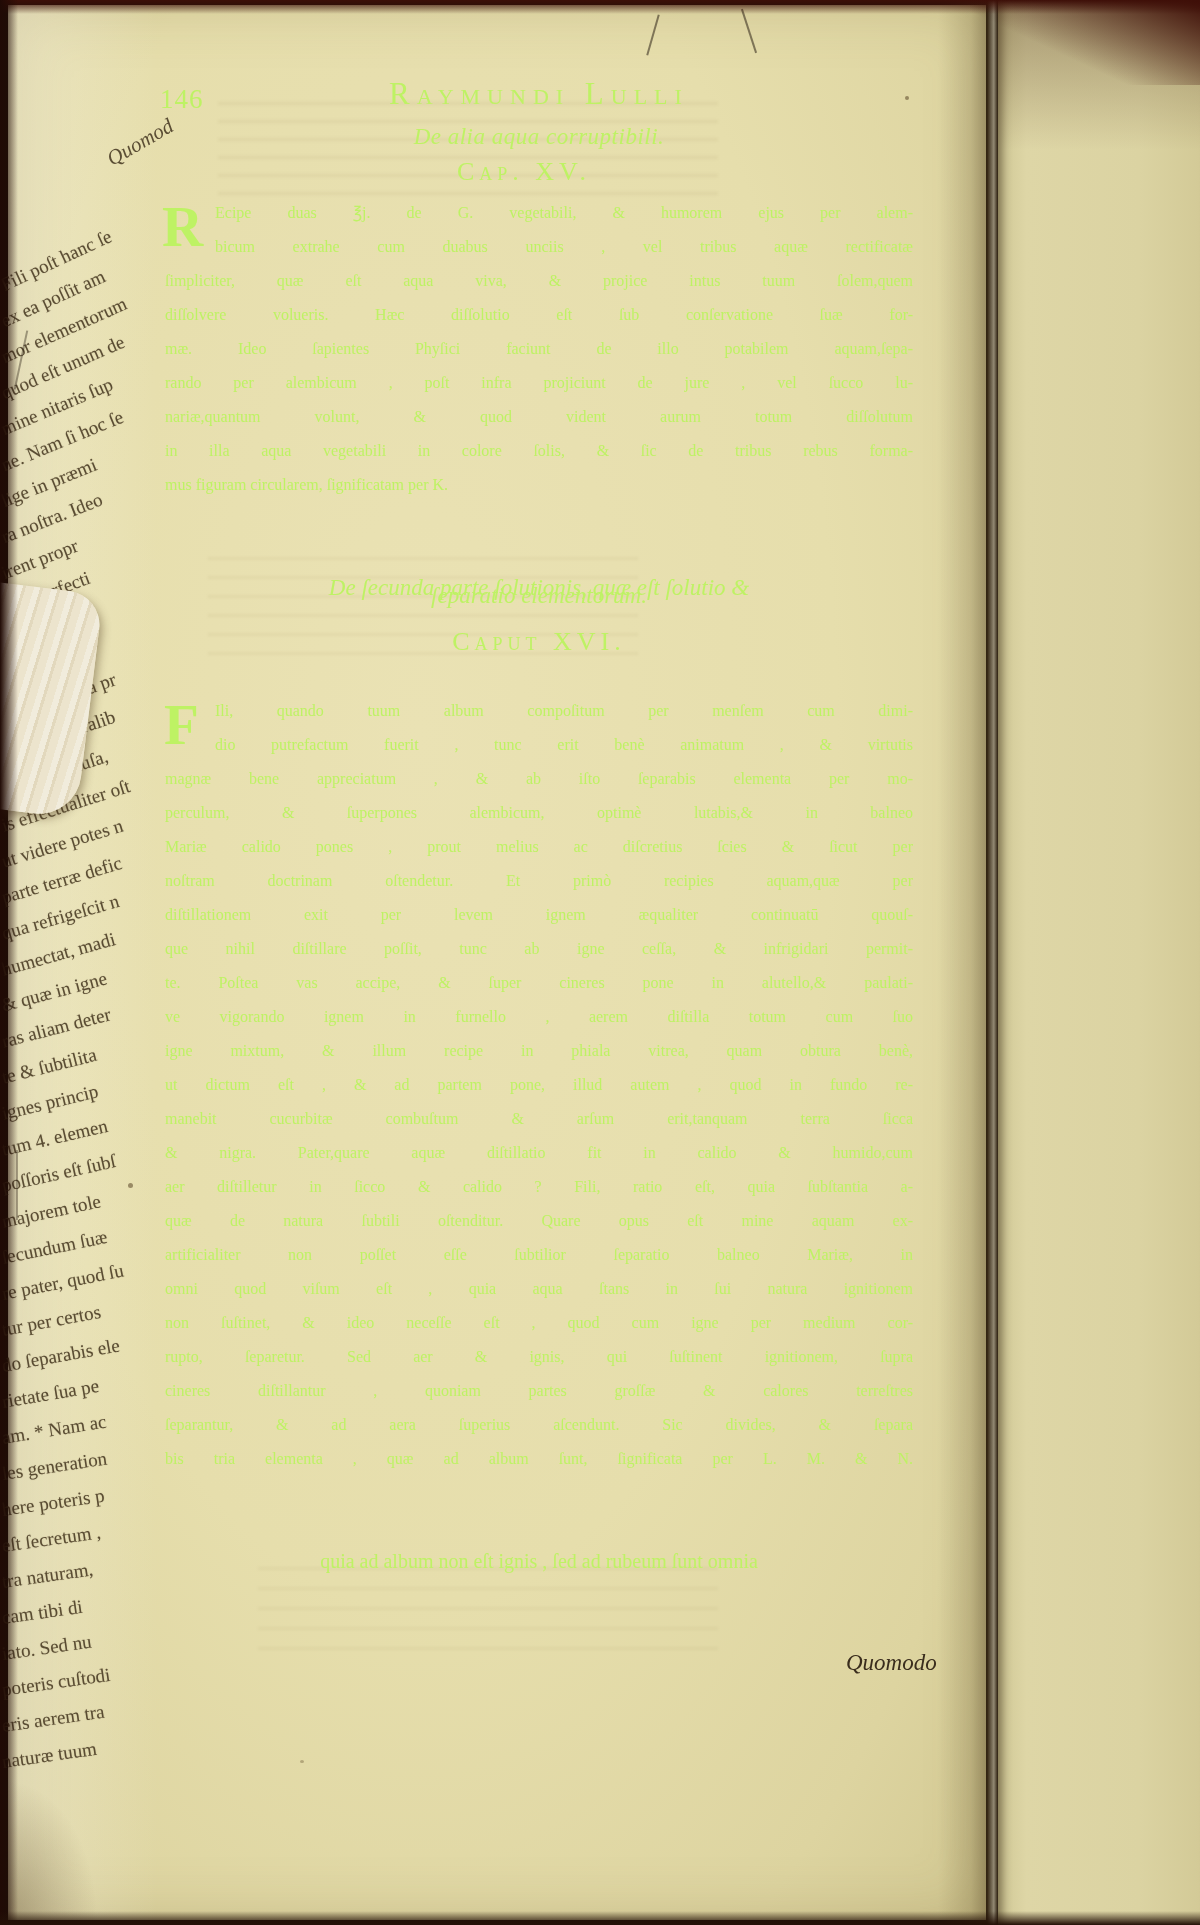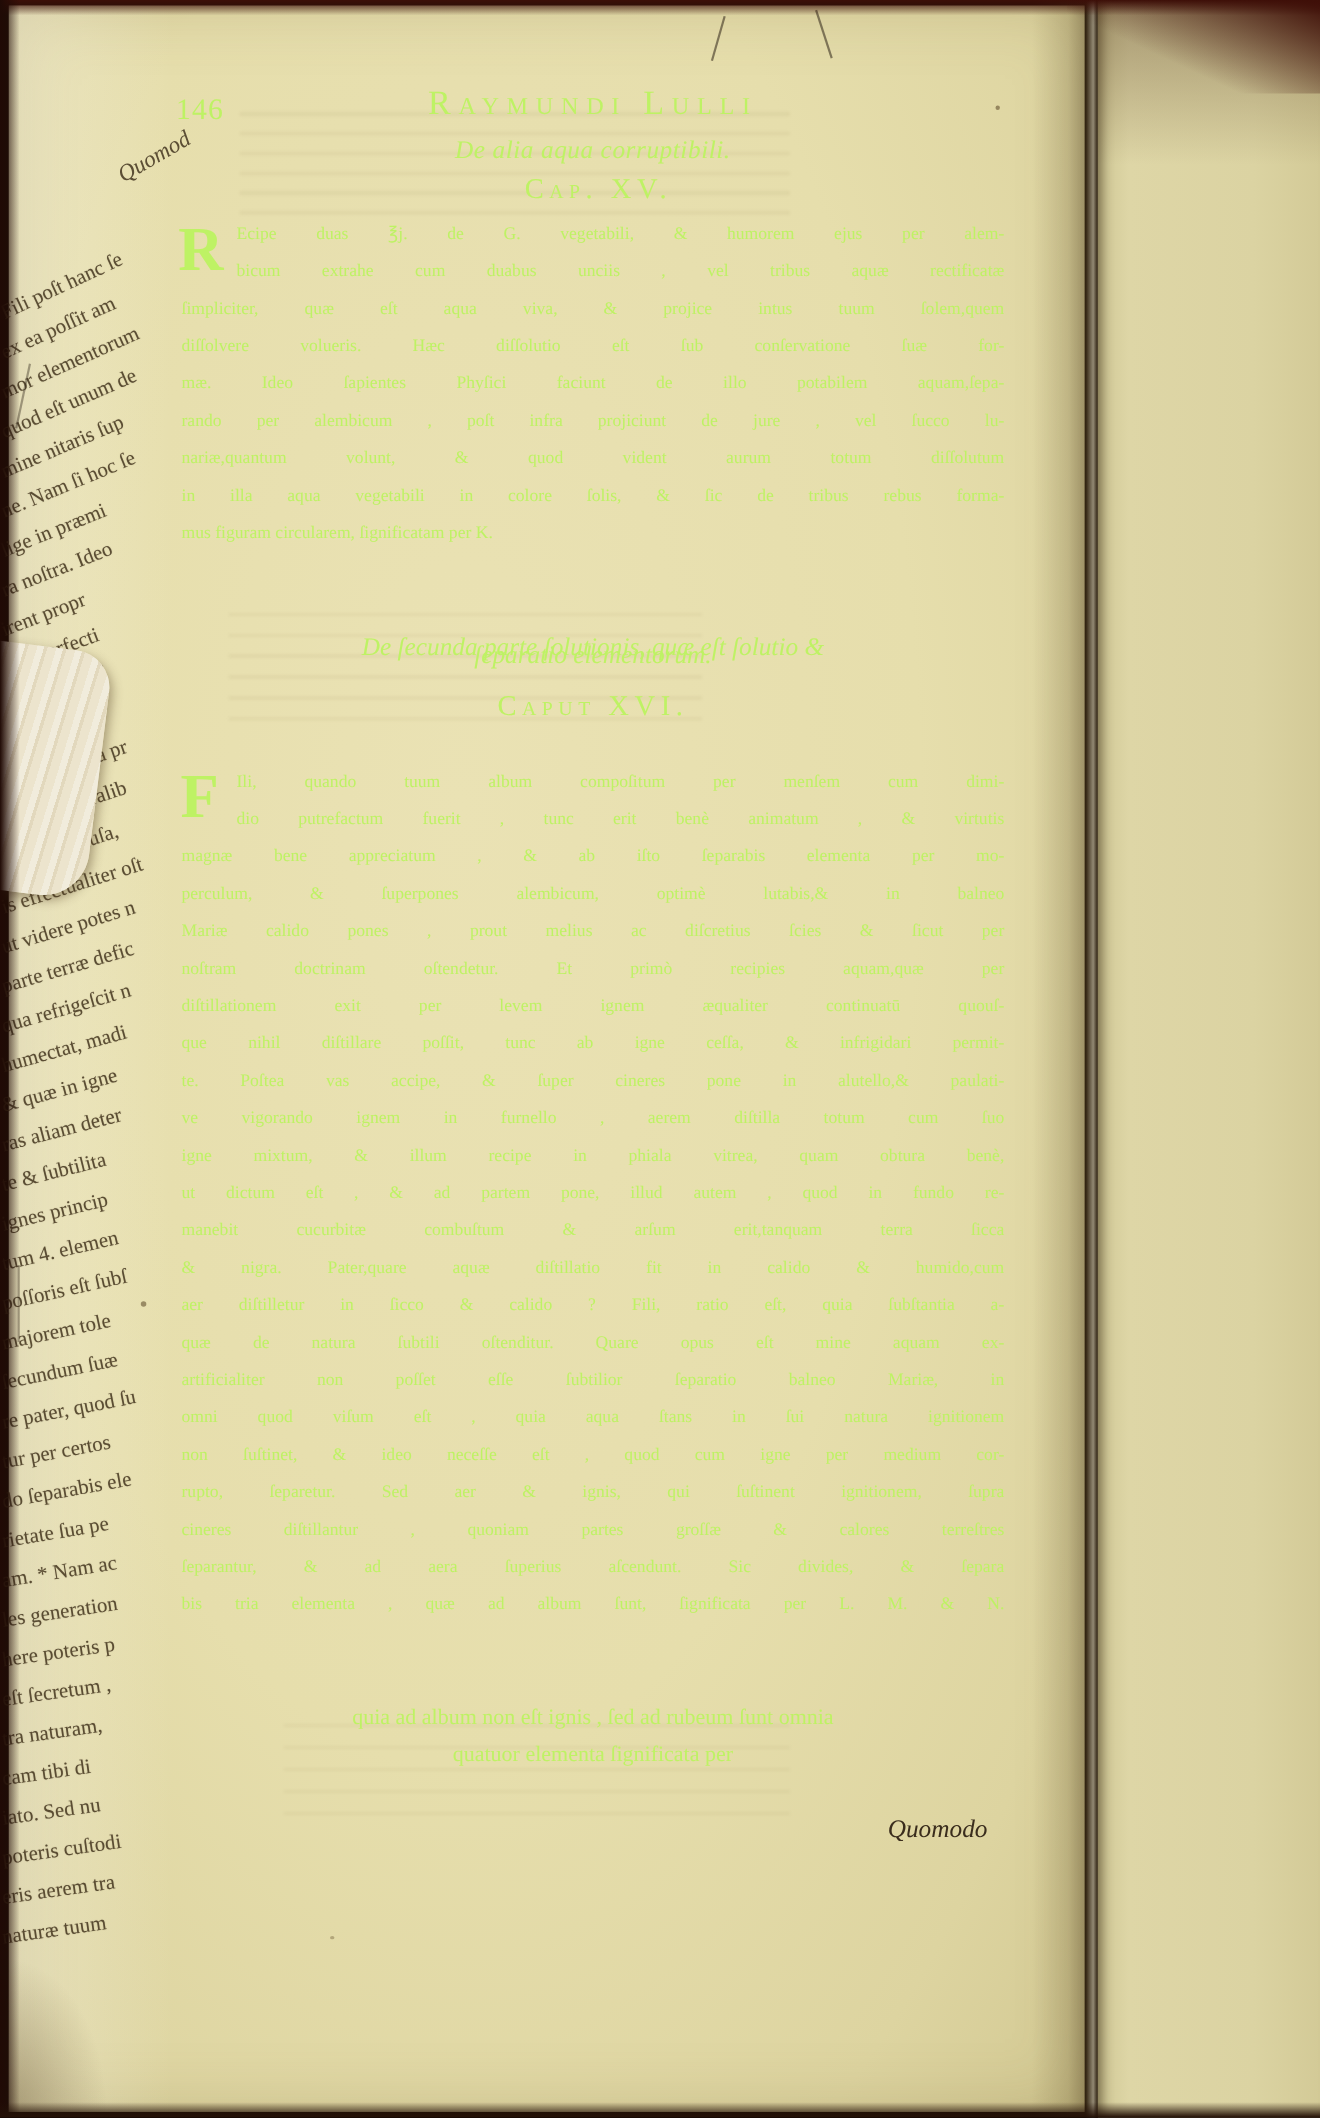--- a/index.html
+++ b/index.html
@@ -46,40 +46,40 @@
   .next-frags .ln{height:36px;line-height:36px;font-size:19px;white-space:nowrap;
       color:rgba(70,55,32,.82);transform-origin:left center;
       text-shadow:0 0 1px rgba(70,55,32,.35);}
   
   .ink{color:#bef264;}
   .pagenum{position:absolute;left:160px;top:84px;font-size:27px;letter-spacing:1px;}
   .runhead{position:absolute;left:165px;top:76px;width:748px;text-align:center;
       font-variant:small-caps;font-size:31px;letter-spacing:7px;}
   .subt1{position:absolute;left:165px;top:124px;width:748px;text-align:center;
       font-style:italic;font-size:23px;letter-spacing:.5px;}
-  .cap15{position:absolute;left:170px;top:157px;width:748px;text-align:center;
+  .cap15{position:absolute;left:150px;top:157px;width:748px;text-align:center;
       font-variant:small-caps;font-size:26px;letter-spacing:5px;}
   .subt2{position:absolute;left:165px;top:575px;width:748px;text-align:center;
       font-style:italic;font-size:23px;}
   .subt2b{position:absolute;left:165px;top:583px;width:748px;text-align:center;
       font-style:italic;font-size:23px;}
   .cap16{position:absolute;left:165px;top:627px;width:748px;text-align:center;
       font-variant:small-caps;font-size:26px;letter-spacing:5px;}
   .para{position:absolute;width:748px;font-size:16px;}
   .para .ln{height:34px;line-height:34px;text-align:justify;text-align-last:justify;}
   .para .ln.left-last{text-align-last:left;}
   .para.dropcap2 .ln:nth-child(1),.para.dropcap2 .ln:nth-child(2){padding-left:50px;}
   .p1{left:165px;top:196px;}
   .p2{left:165px;top:694px;}
   .dcap{position:absolute;font-size:57px;line-height:57px;font-weight:bold;}
   .dcap1{left:162px;top:198px;}
   .dcap2{left:164px;top:696px;}
   .closing{position:absolute;left:165px;top:1544px;width:748px;font-size:20px;}
   .closing .ln{height:34px;line-height:34px;text-align:center;text-align-last:center;}
-  .catchword{position:absolute;left:807px;top:1650px;font-style:italic;font-size:23px;
+  .catchword{position:absolute;left:846px;top:1650px;font-style:italic;font-size:23px;
       color:#3a2d1d;}
   
   .tab{position:absolute;left:-14px;top:588px;width:104px;height:225px;
       transform:rotate(7deg);border-radius:0 34px 42px 0;
       background:repeating-linear-gradient(100deg,#f1ecdc 0 6px,#e2d8bd 6px 9px,#ece4cd 9px 17px);
       box-shadow:3px 4px 10px rgba(80,60,30,.45);}
   
   .mark{position:absolute;background:rgba(45,35,22,.55);}
   .m1{left:652px;top:14px;width:2px;height:42px;transform:rotate(16deg);}
   .m2{left:748px;top:8px;width:2px;height:46px;transform:rotate(-18deg);}
@@ -150,21 +150,20 @@
       <div class="ln">omni quod viſum eſt , quia aqua ſtans in ſui natura ignitionem</div>
       <div class="ln">non ſuſtinet, &amp; ideo neceſſe eſt , quod cum igne per medium cor-</div>
       <div class="ln">rupto, ſeparetur. Sed aer &amp; ignis, qui ſuſtinent ignitionem, ſupra</div>
       <div class="ln">cineres diſtillantur , quoniam partes groſſæ &amp; calores terreſtres</div>
       <div class="ln">ſeparantur, &amp; ad aera ſuperius aſcendunt. Sic divides, &amp; ſepara</div>
       <div class="ln">bis tria elementa , quæ ad album ſunt, ſignificata per L. M. &amp; N.</div>
     </div>
 
   <div class="closing ink">
       <div class="ln">quia ad album non eſt ignis , ſed ad rubeum ſunt omnia</div>
-      <div class="ln">quatuor elementa ſignificata per</div>
     </div>
 
   <div class="catchword">Quomodo</div>
 
   <div class="fold"></div>
 
   <div class="page-next">
     <div class="top-shade"></div>
   </div>
   <div class="next-header">Quomod</div>

